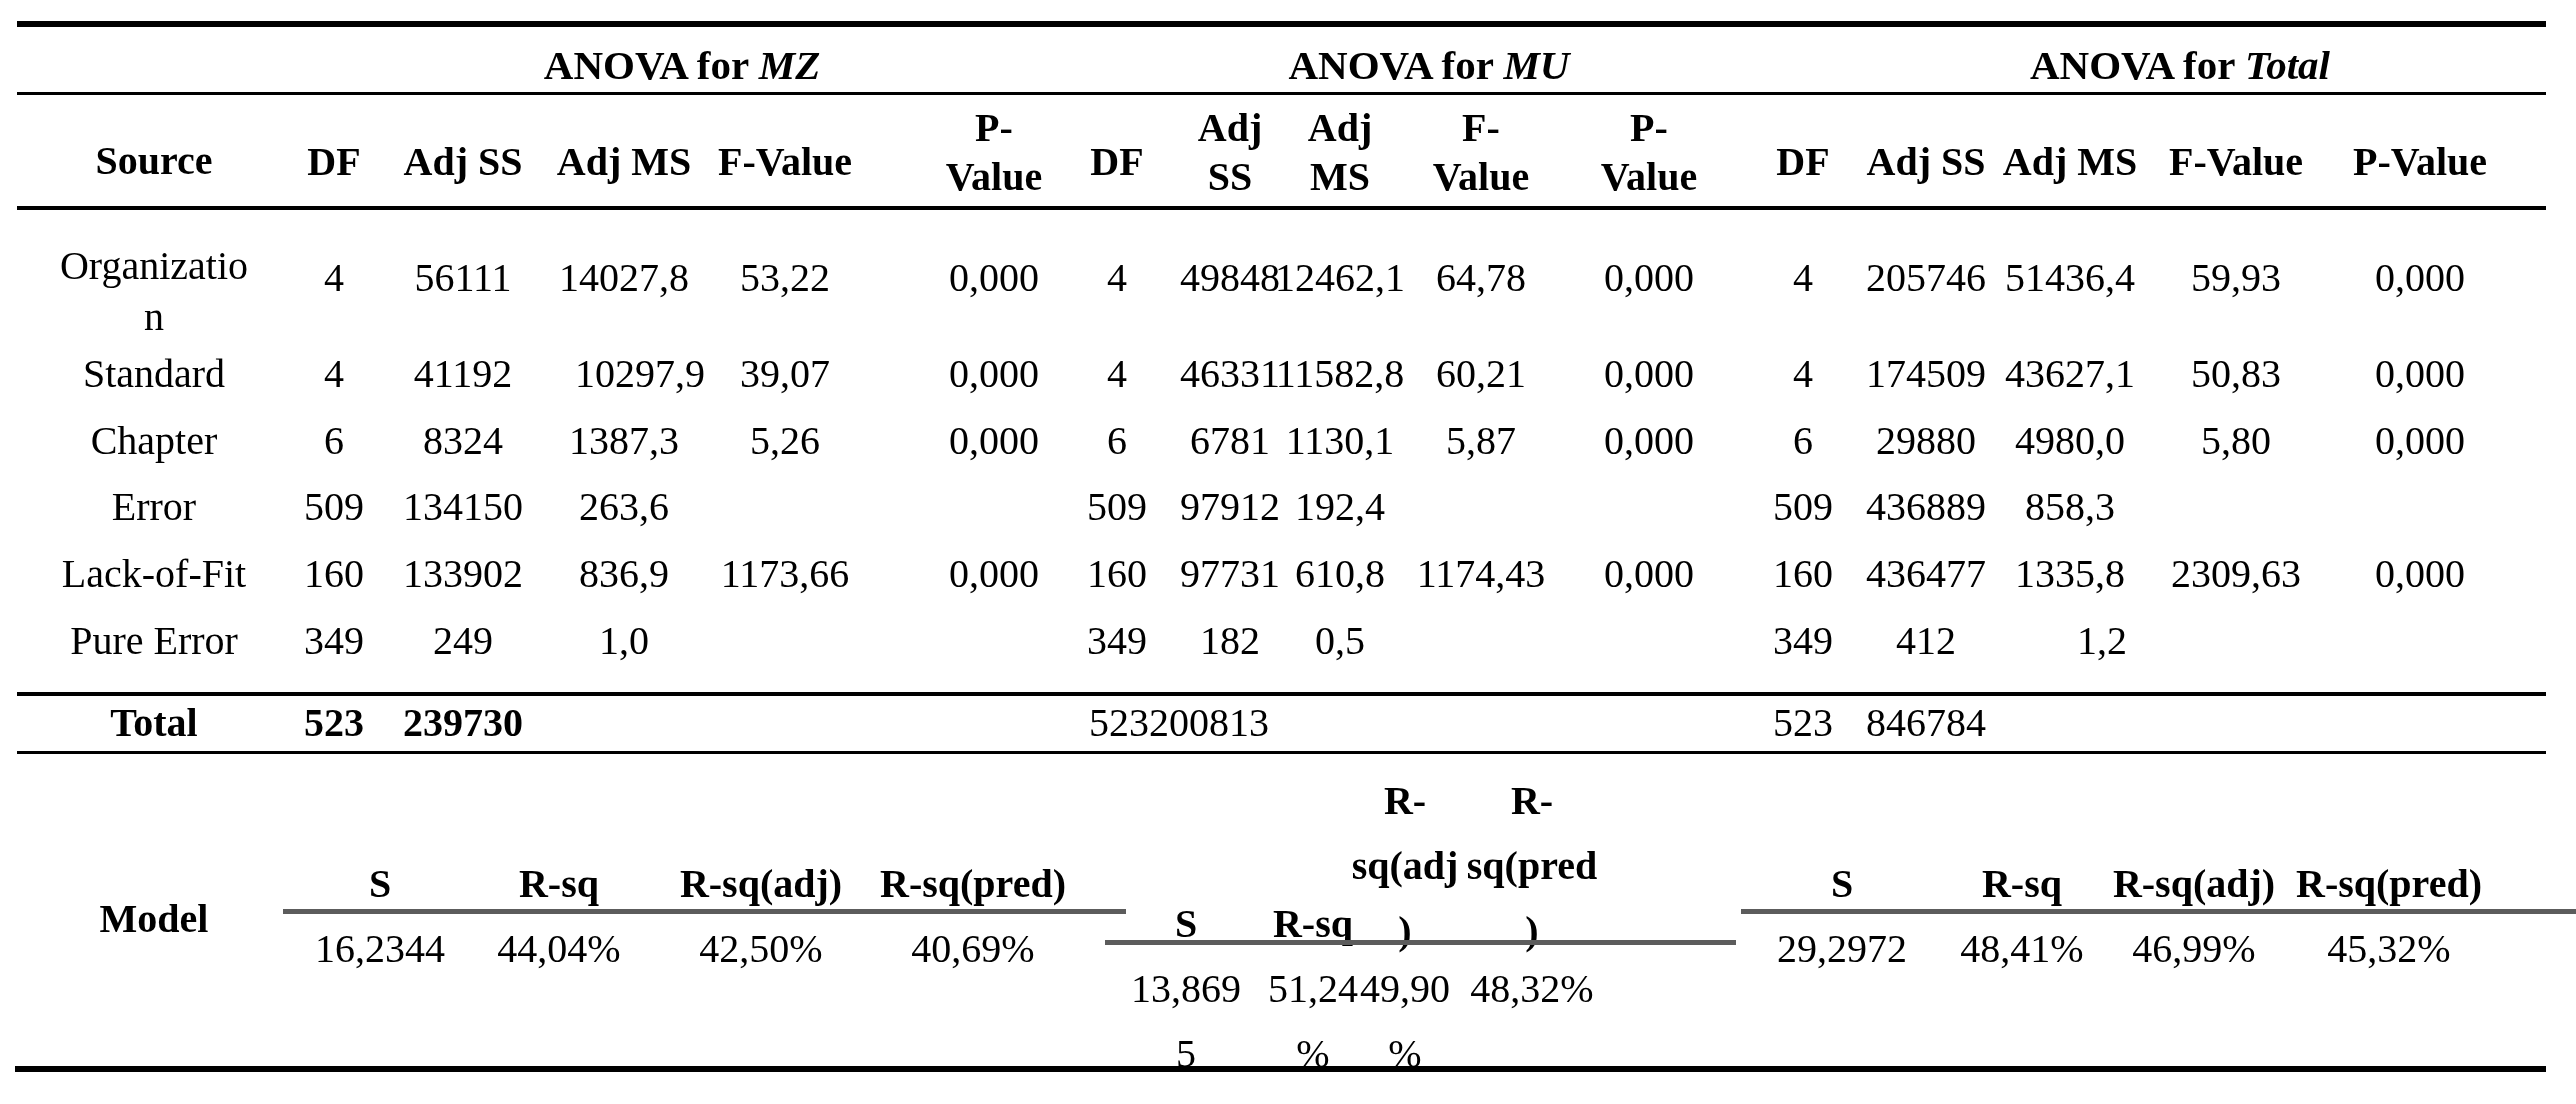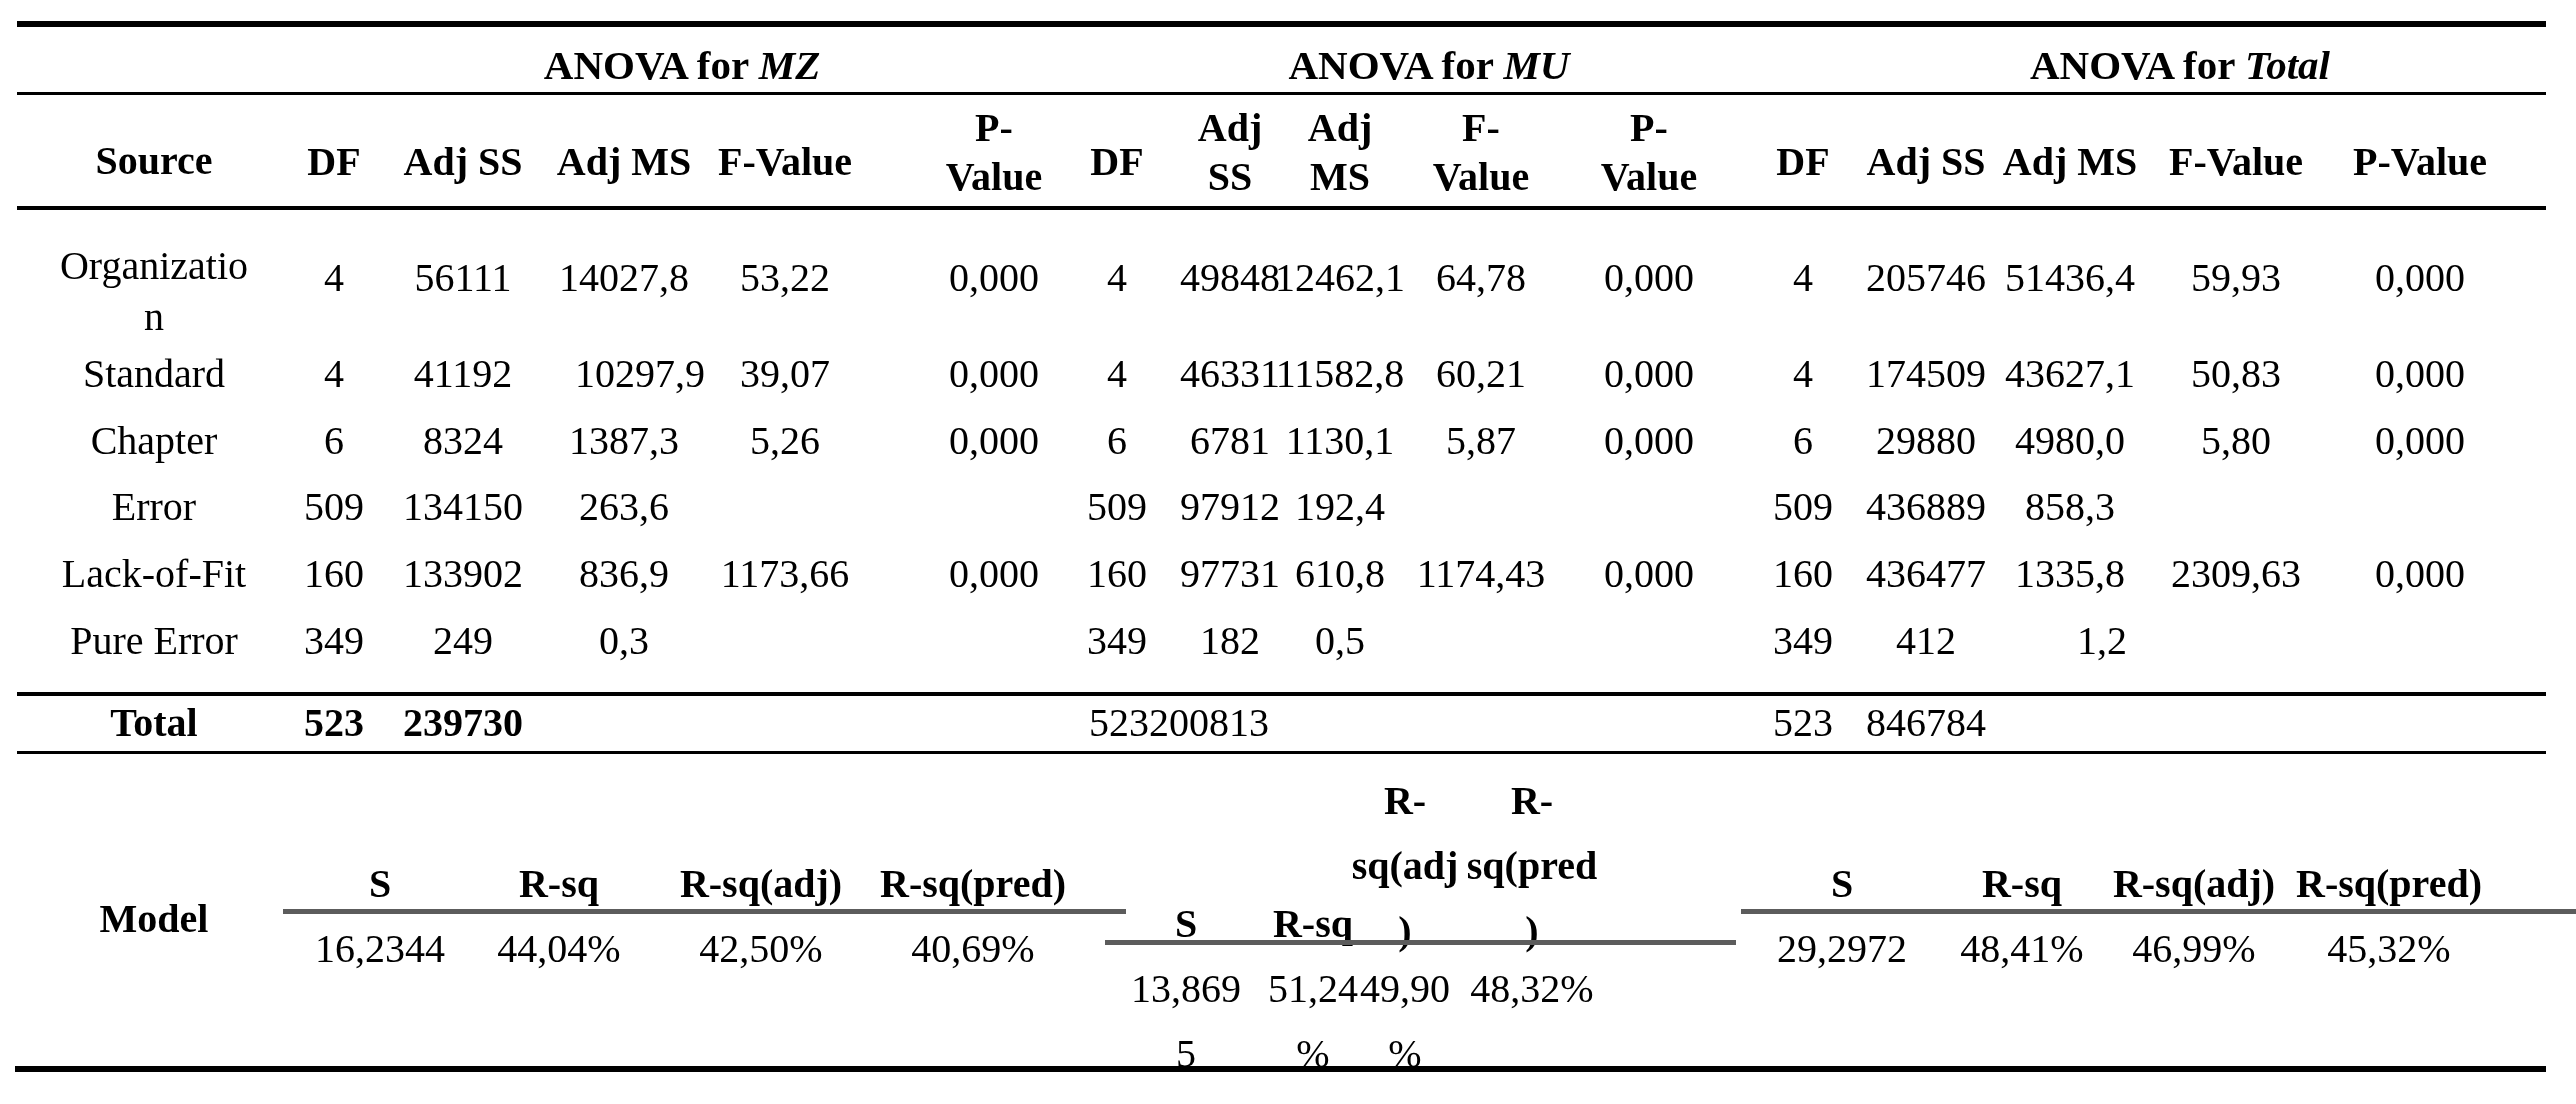--- a/index.html
+++ b/index.html
@@ -123,21 +123,21 @@
     <div class="t " style="left: 1481px; top: 550px; white-space: pre;">1174,43</div>
     <div class="t " style="left: 1649px; top: 550px; white-space: pre;">0,000</div>
     <div class="t " style="left: 1803px; top: 550px; white-space: pre;">160</div>
     <div class="t " style="left: 1926px; top: 550px; white-space: pre;">436477</div>
     <div class="t " style="left: 2070px; top: 550px; white-space: pre;">1335,8</div>
     <div class="t " style="left: 2236px; top: 550px; white-space: pre;">2309,63</div>
     <div class="t " style="left: 2420px; top: 550px; white-space: pre;">0,000</div>
     <div class="t " style="left: 154px; top: 617px; white-space: pre;">Pure Error</div>
     <div class="t " style="left: 334px; top: 617px; white-space: pre;">349</div>
     <div class="t " style="left: 463px; top: 617px; white-space: pre;">249</div>
-    <div class="t " style="left: 624px; top: 617px; white-space: pre;">0,3</div>
+    <div class="t " style="left: 624px; top: 617px; white-space: pre;">1,0</div>
     <div class="t " style="left: 1117px; top: 617px; white-space: pre;">349</div>
     <div class="t " style="left: 1230px; top: 617px; white-space: pre;">182</div>
     <div class="t " style="left: 1340px; top: 617px; white-space: pre;">0,5</div>
     <div class="t " style="left: 1803px; top: 617px; white-space: pre;">349</div>
     <div class="t " style="left: 1926px; top: 617px; white-space: pre;">412</div>
     <div class="t " style="left: 2070px; top: 617px; white-space: pre; margin-left: 32px;">1,2</div>
     <div class="t b" style="left: 154px; top: 699px; white-space: pre;">Total</div>
     <div class="t b" style="left: 334px; top: 699px; white-space: pre;">523</div>
     <div class="t b" style="left: 463px; top: 699px; white-space: pre;">239730</div>
     <div class="t " style="left: 1179px; top: 699px; white-space: pre;">523200813</div>

